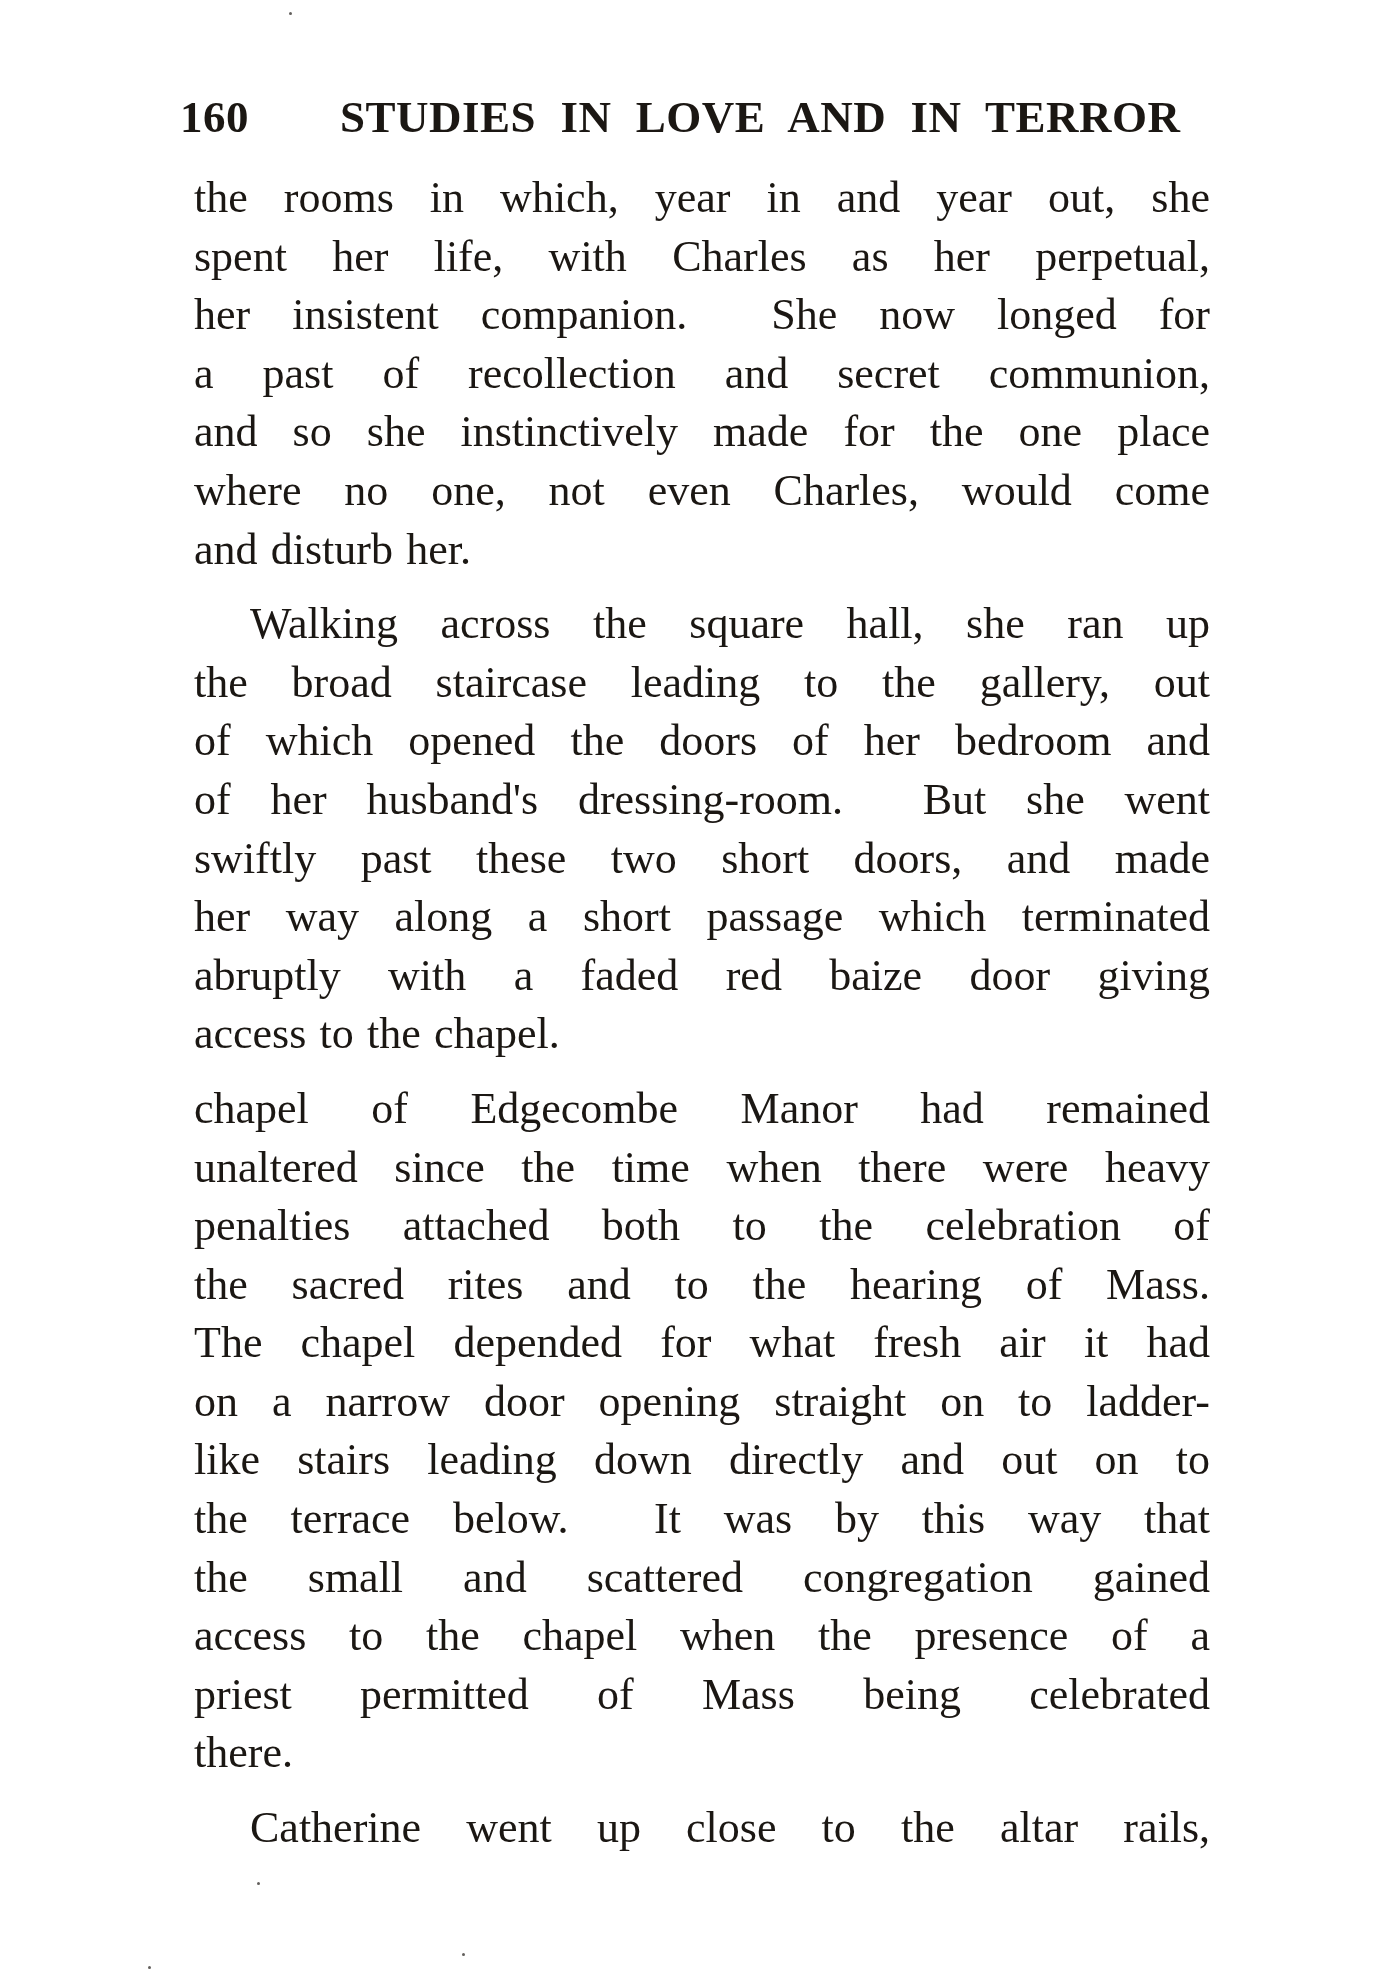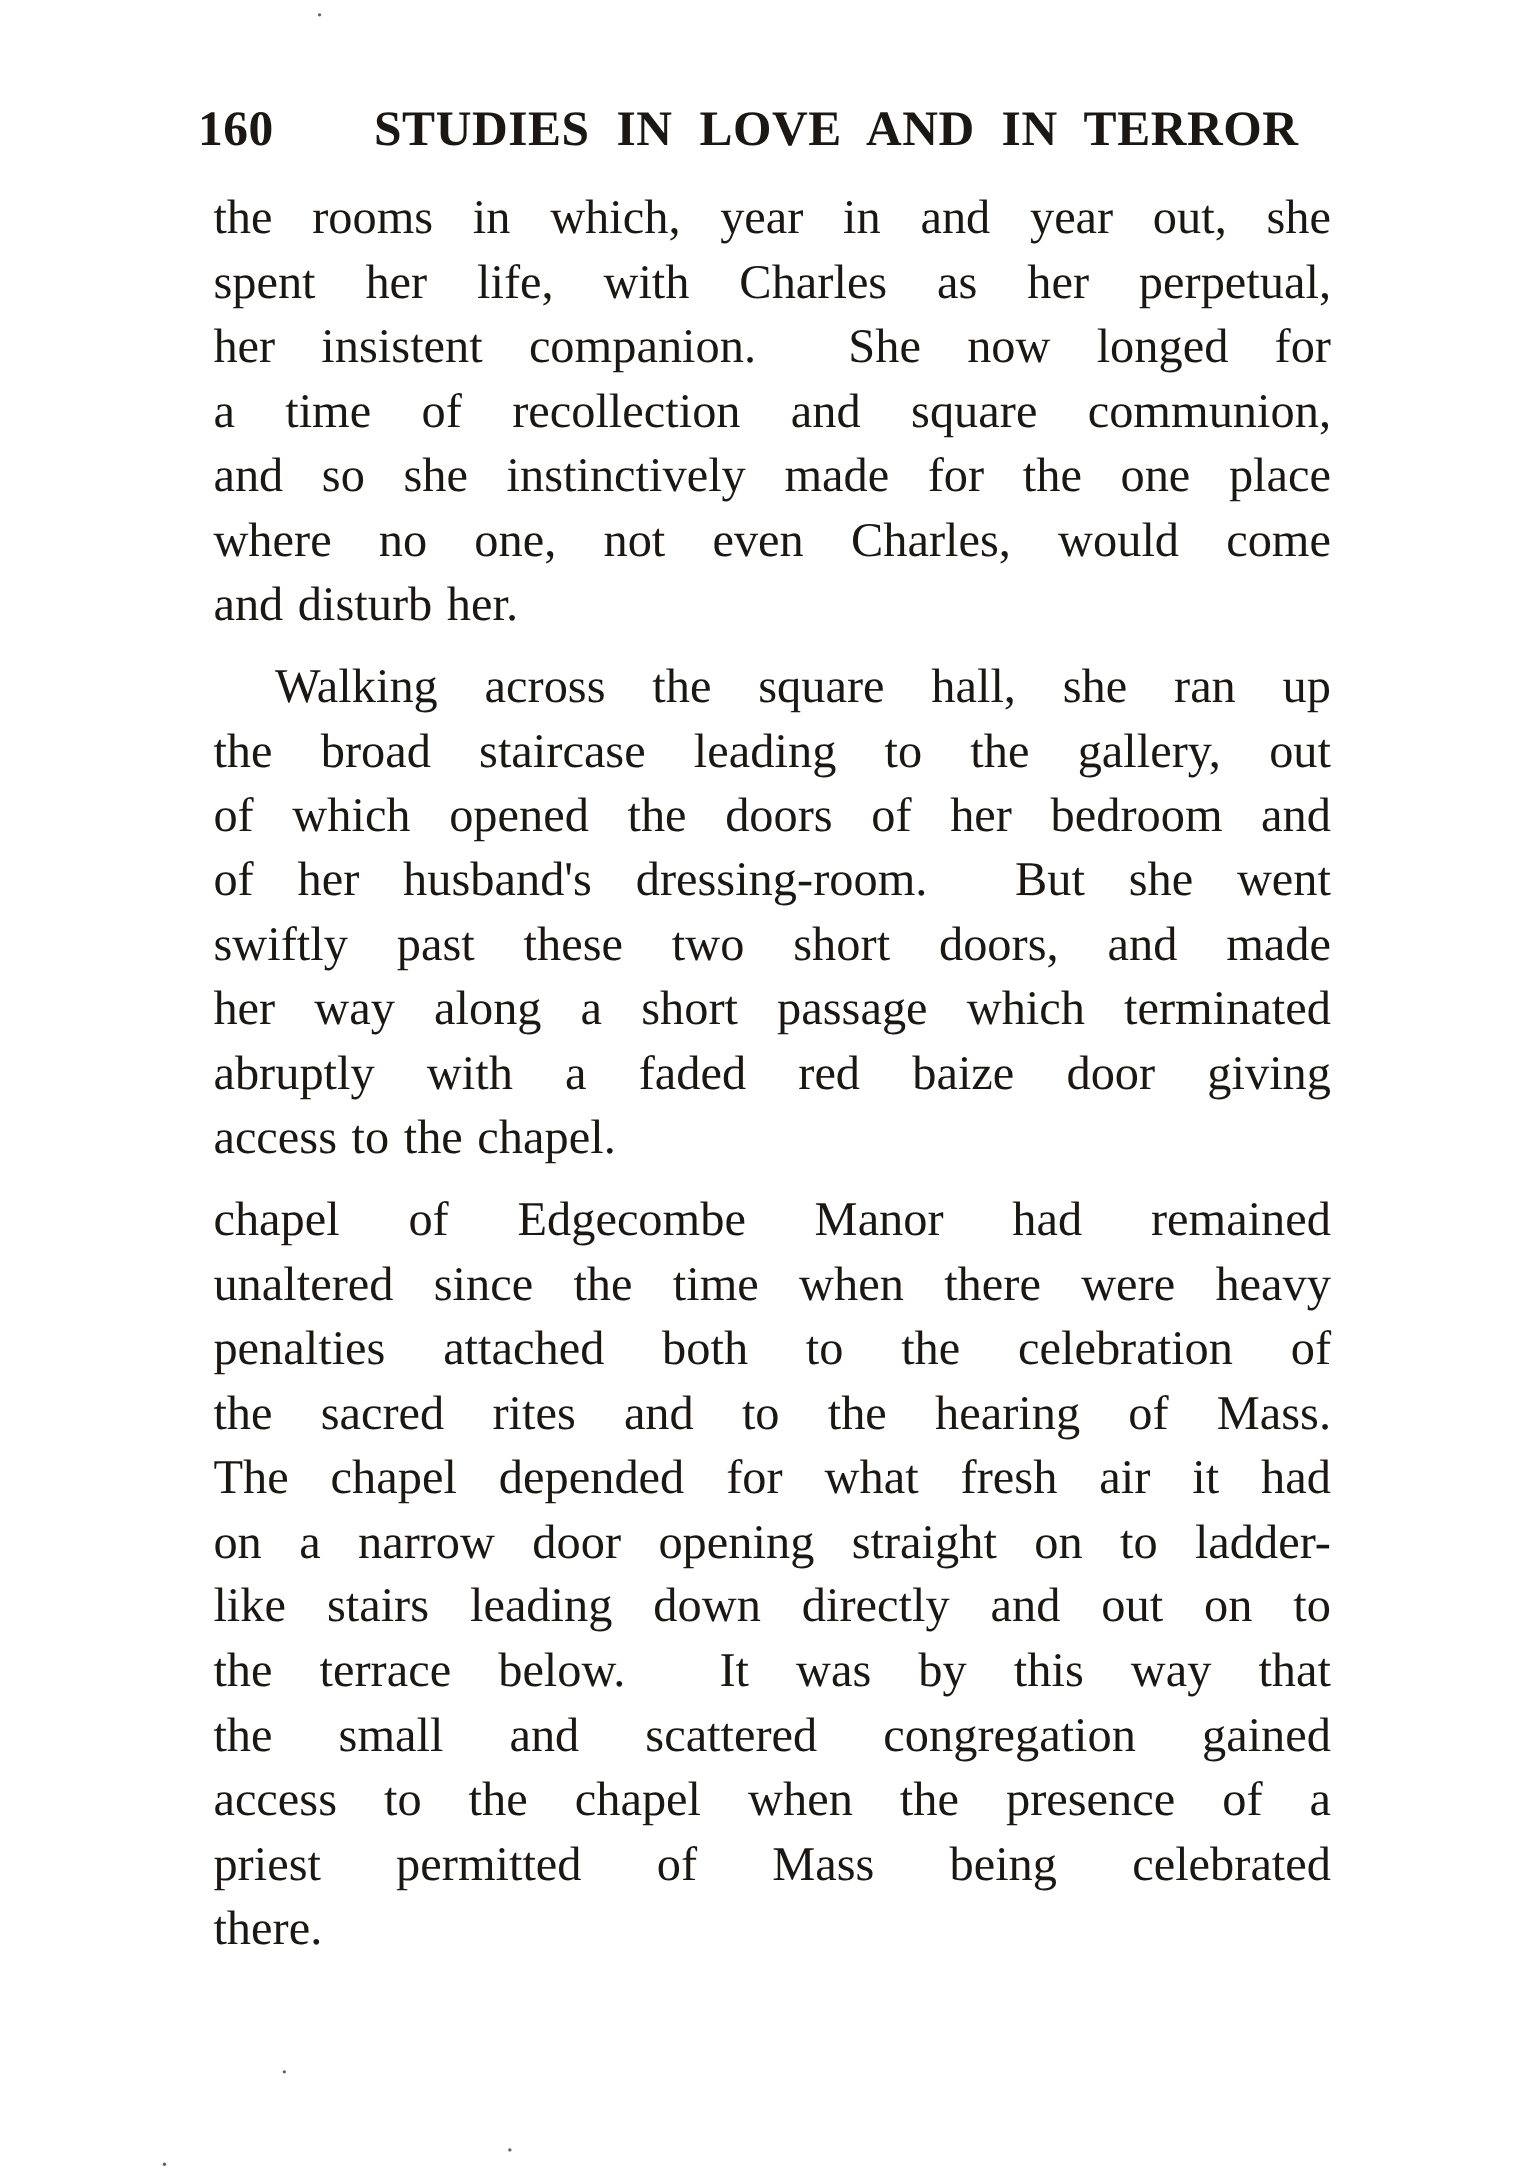--- a/index.html
+++ b/index.html
@@ -76,21 +76,21 @@
   <div class="content">
     <header class="running-header">
       <span class="page-number">160</span>
       <span class="running-title">STUDIES IN LOVE AND IN TERROR</span>
     </header>
     <main class="body-text">
         <div class="paragraph">
           <div class="line">the rooms in which, year in and year out, she</div>
           <div class="line">spent her life, with Charles as her perpetual,</div>
           <div class="line">her insistent companion.&nbsp; She now longed for</div>
-          <div class="line">a time of recollection and square communion,</div>
+          <div class="line">a past of recollection and secret communion,</div>
           <div class="line">and so she instinctively made for the one place</div>
           <div class="line">where no one, not even Charles, would come</div>
           <div class="line flush">and disturb her.</div>
         </div>
         <div class="paragraph">
           <div class="line indent">Walking across the square hall, she ran up</div>
           <div class="line">the broad staircase leading to the gallery, out</div>
           <div class="line">of which opened the doors of her bedroom and</div>
           <div class="line">of her husband's dressing-room.&nbsp; But she went</div>
           <div class="line">swiftly past these two short doors, and made</div>
@@ -105,19 +105,22 @@
           <div class="line">the sacred rites and to the hearing of Mass.</div>
           <div class="line">The chapel depended for what fresh air it had</div>
           <div class="line">on a narrow door opening straight on to ladder-</div>
           <div class="line">like stairs leading down directly and out on to</div>
           <div class="line">the terrace below.&nbsp; It was by this way that</div>
           <div class="line">the small and scattered congregation gained</div>
           <div class="line">access to the chapel when the presence of a</div>
           <div class="line">priest permitted of Mass being celebrated</div>
           <div class="line flush">there.</div>
         </div>
+        <div class="paragraph">
+          <div class="line indent">Catherine went up close to the altar rails,</div>
+        </div>
       </main>
   </div>
 <div class="speck" style="left: 289px; top: 12px; width: 3px; height: 3px;"></div>
     <div class="speck" style="left: 257px; top: 1882px; width: 3px; height: 3px;"></div>
     <div class="speck" style="left: 462px; top: 1953px; width: 3px; height: 3px;"></div>
     <div class="speck" style="left: 148px; top: 1966px; width: 3px; height: 3px;"></div>
   </div>
 
 </body></html>

